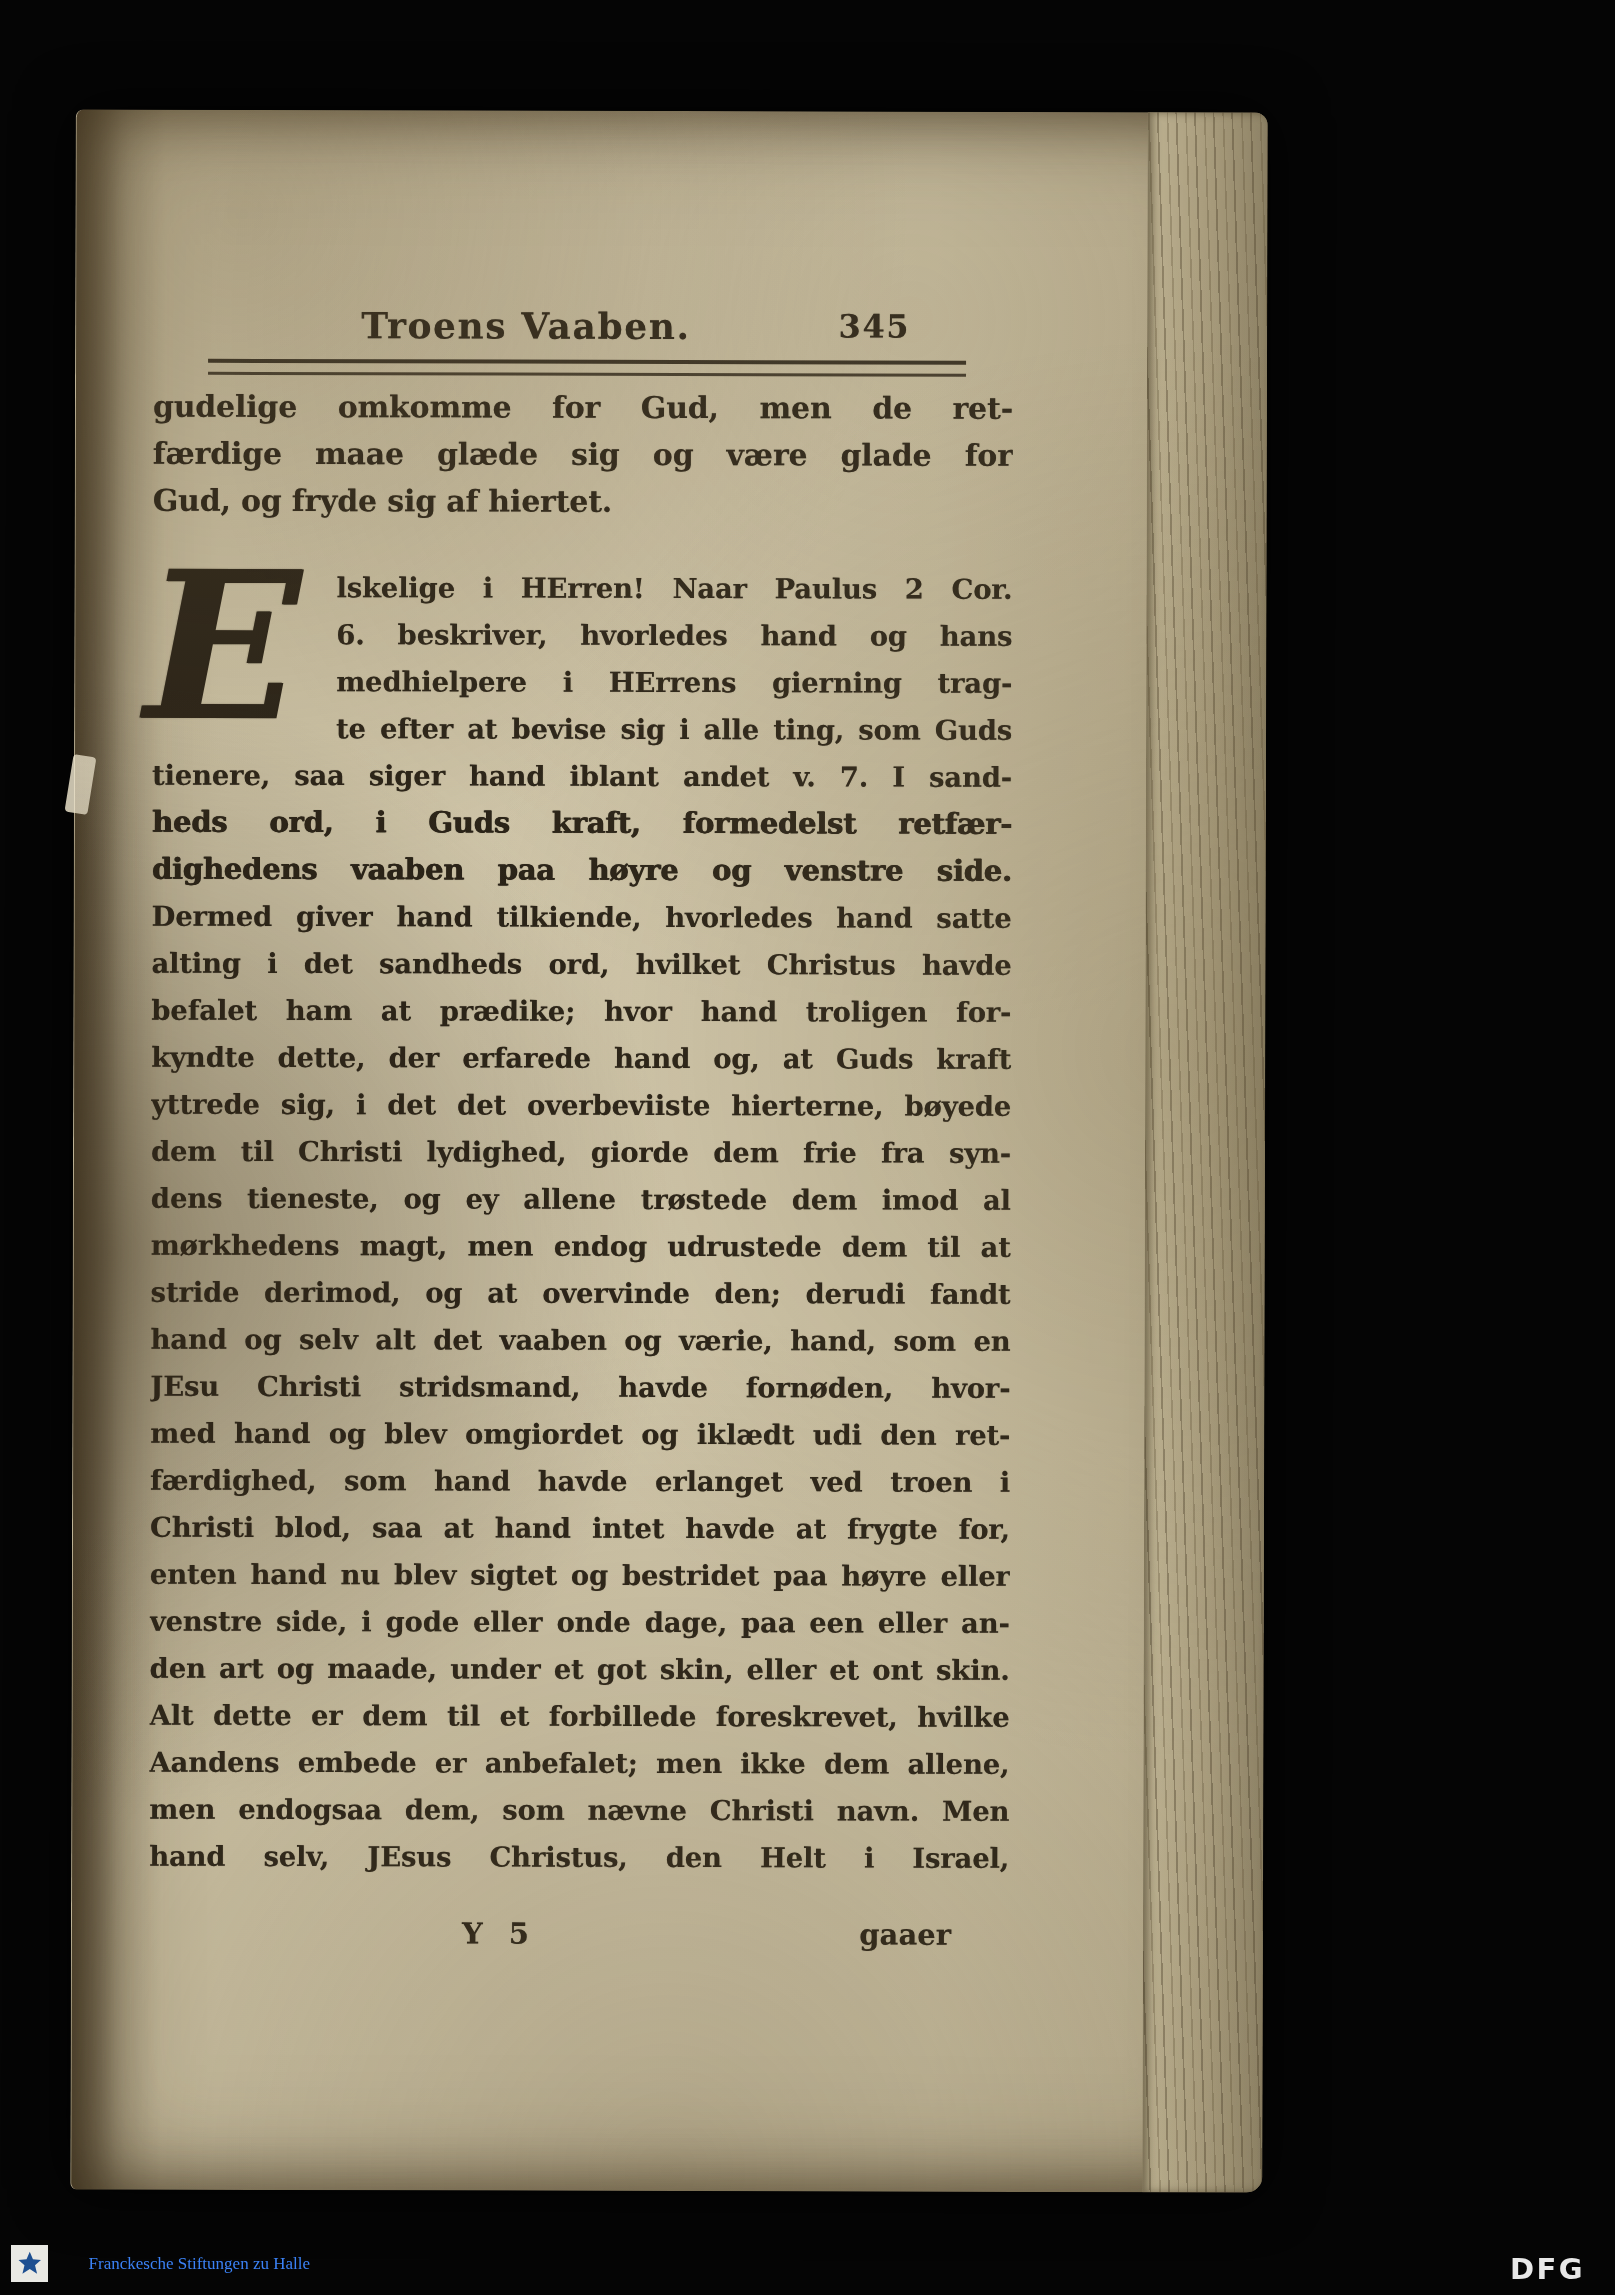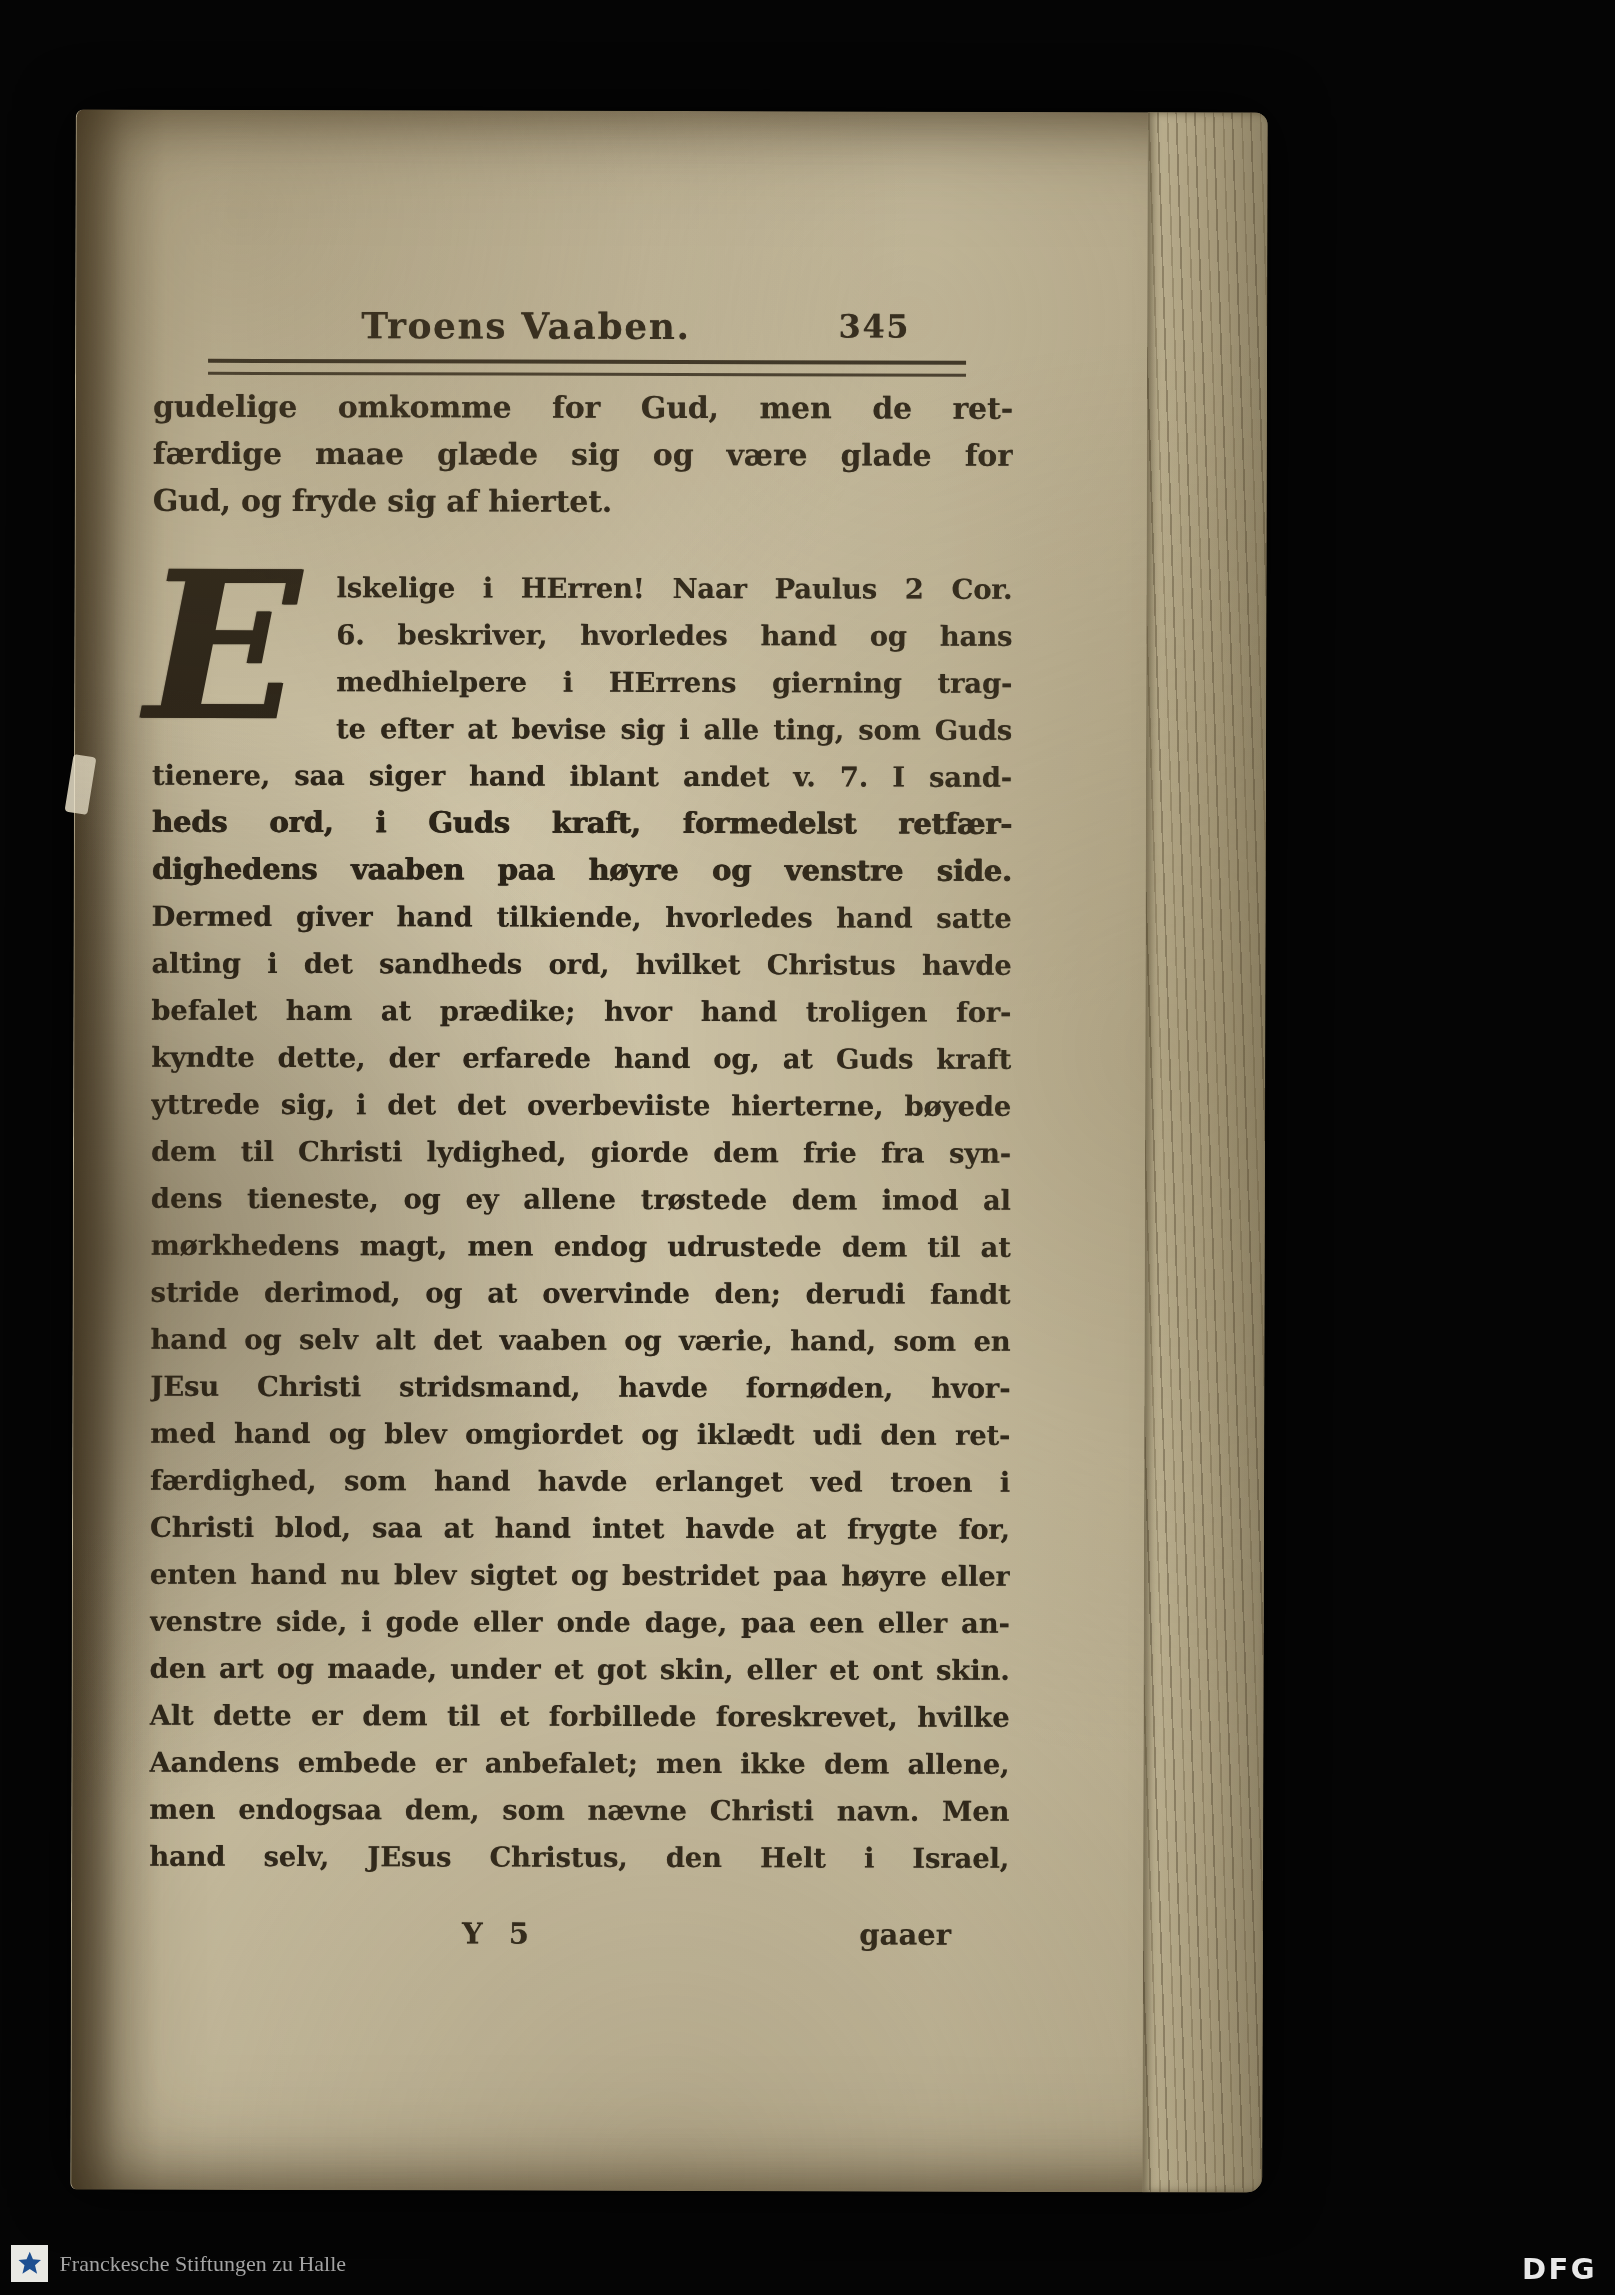--- a/index.html
+++ b/index.html
@@ -99,24 +99,24 @@
   .footer-logo{
     position:absolute;left:11.3px;top:2245px;
     display:flex;align-items:center;gap:11.3px;
   }
   .logo-box{
     width:37px;height:37px;background:#e9e9e4;
     display:flex;align-items:center;justify-content:center;
   }
   .logo-box svg{width:27.5px;height:27.5px;display:block;}
   .logo-text{
-    color:#a3a3a3;font-family:"Liberation Serif", serif;font-size:22px;
+    color:#3b82f6;font-family:"Liberation Serif", serif;font-size:17px;margin-left:29px;
   }
   .dfg{
-    position:absolute;right:18px;top:2252px;
+    position:absolute;right:30px;top:2252px;
     color:#e8e8e8;font-family:"DejaVu Sans", sans-serif;
     font-weight:bold;font-size:29px;letter-spacing:2.4px;
   }
 </style>
 </head>
 <body>
 
 <div class="stage">
 
   <div class="book-page">

